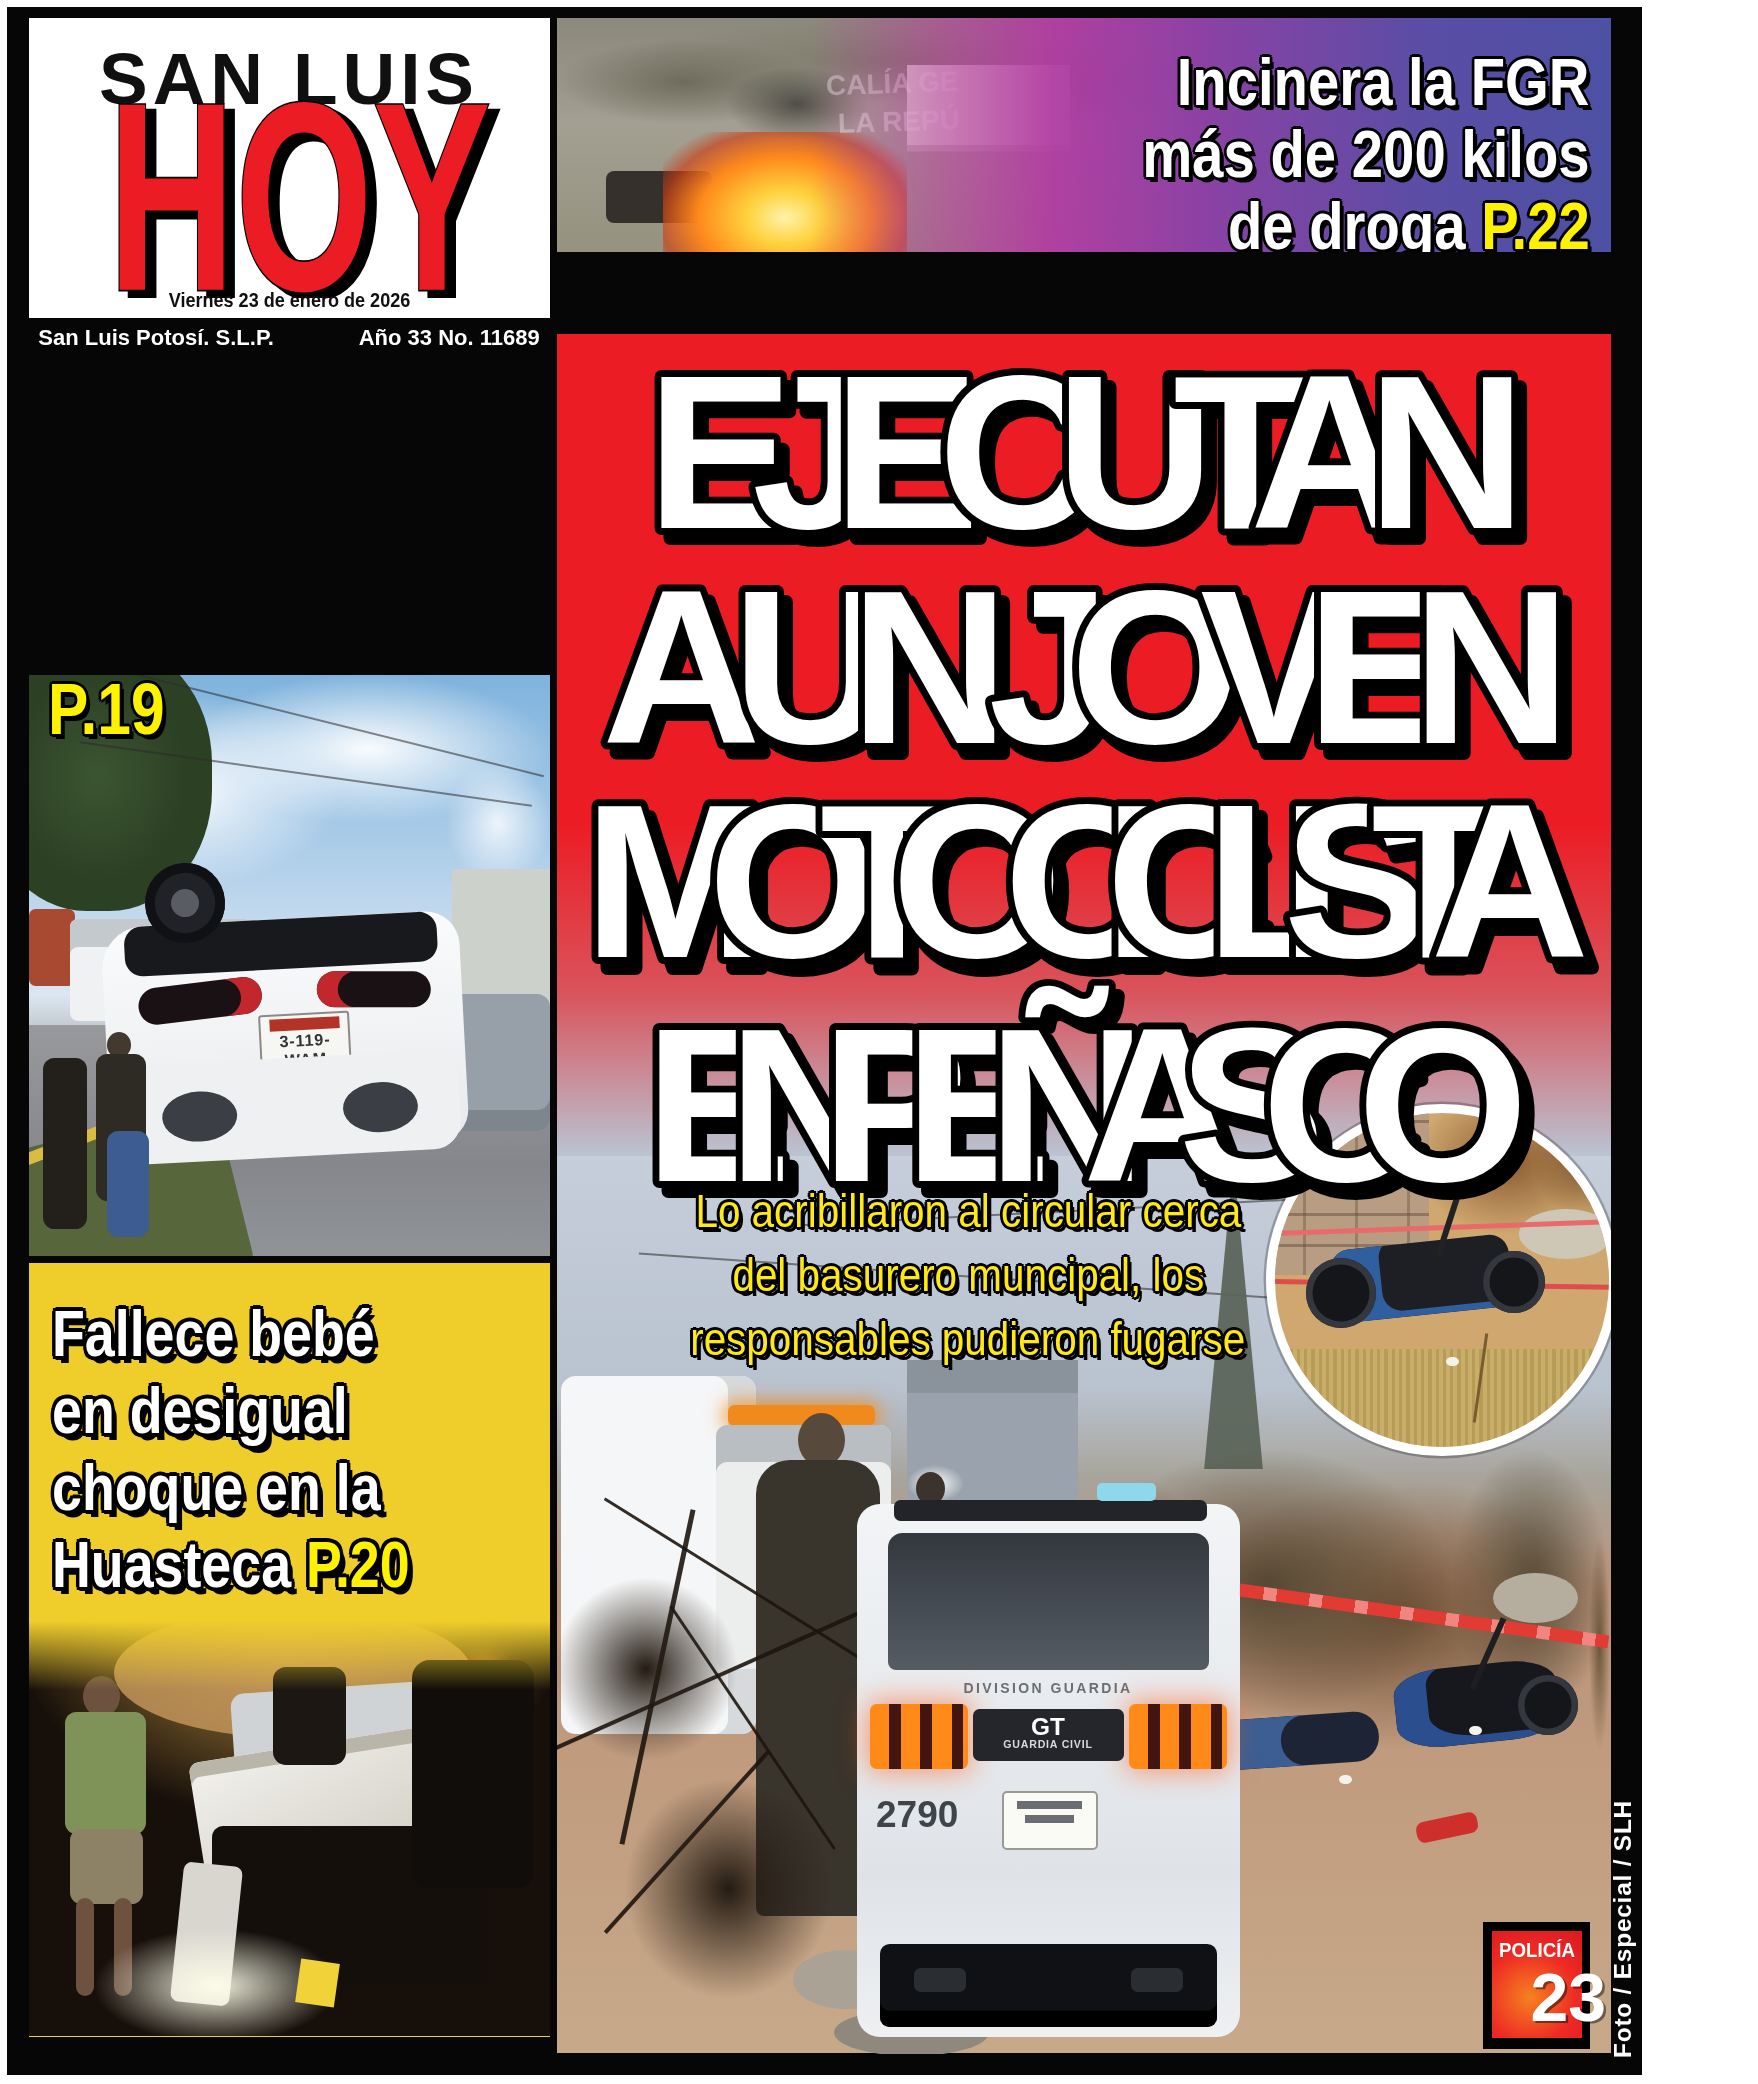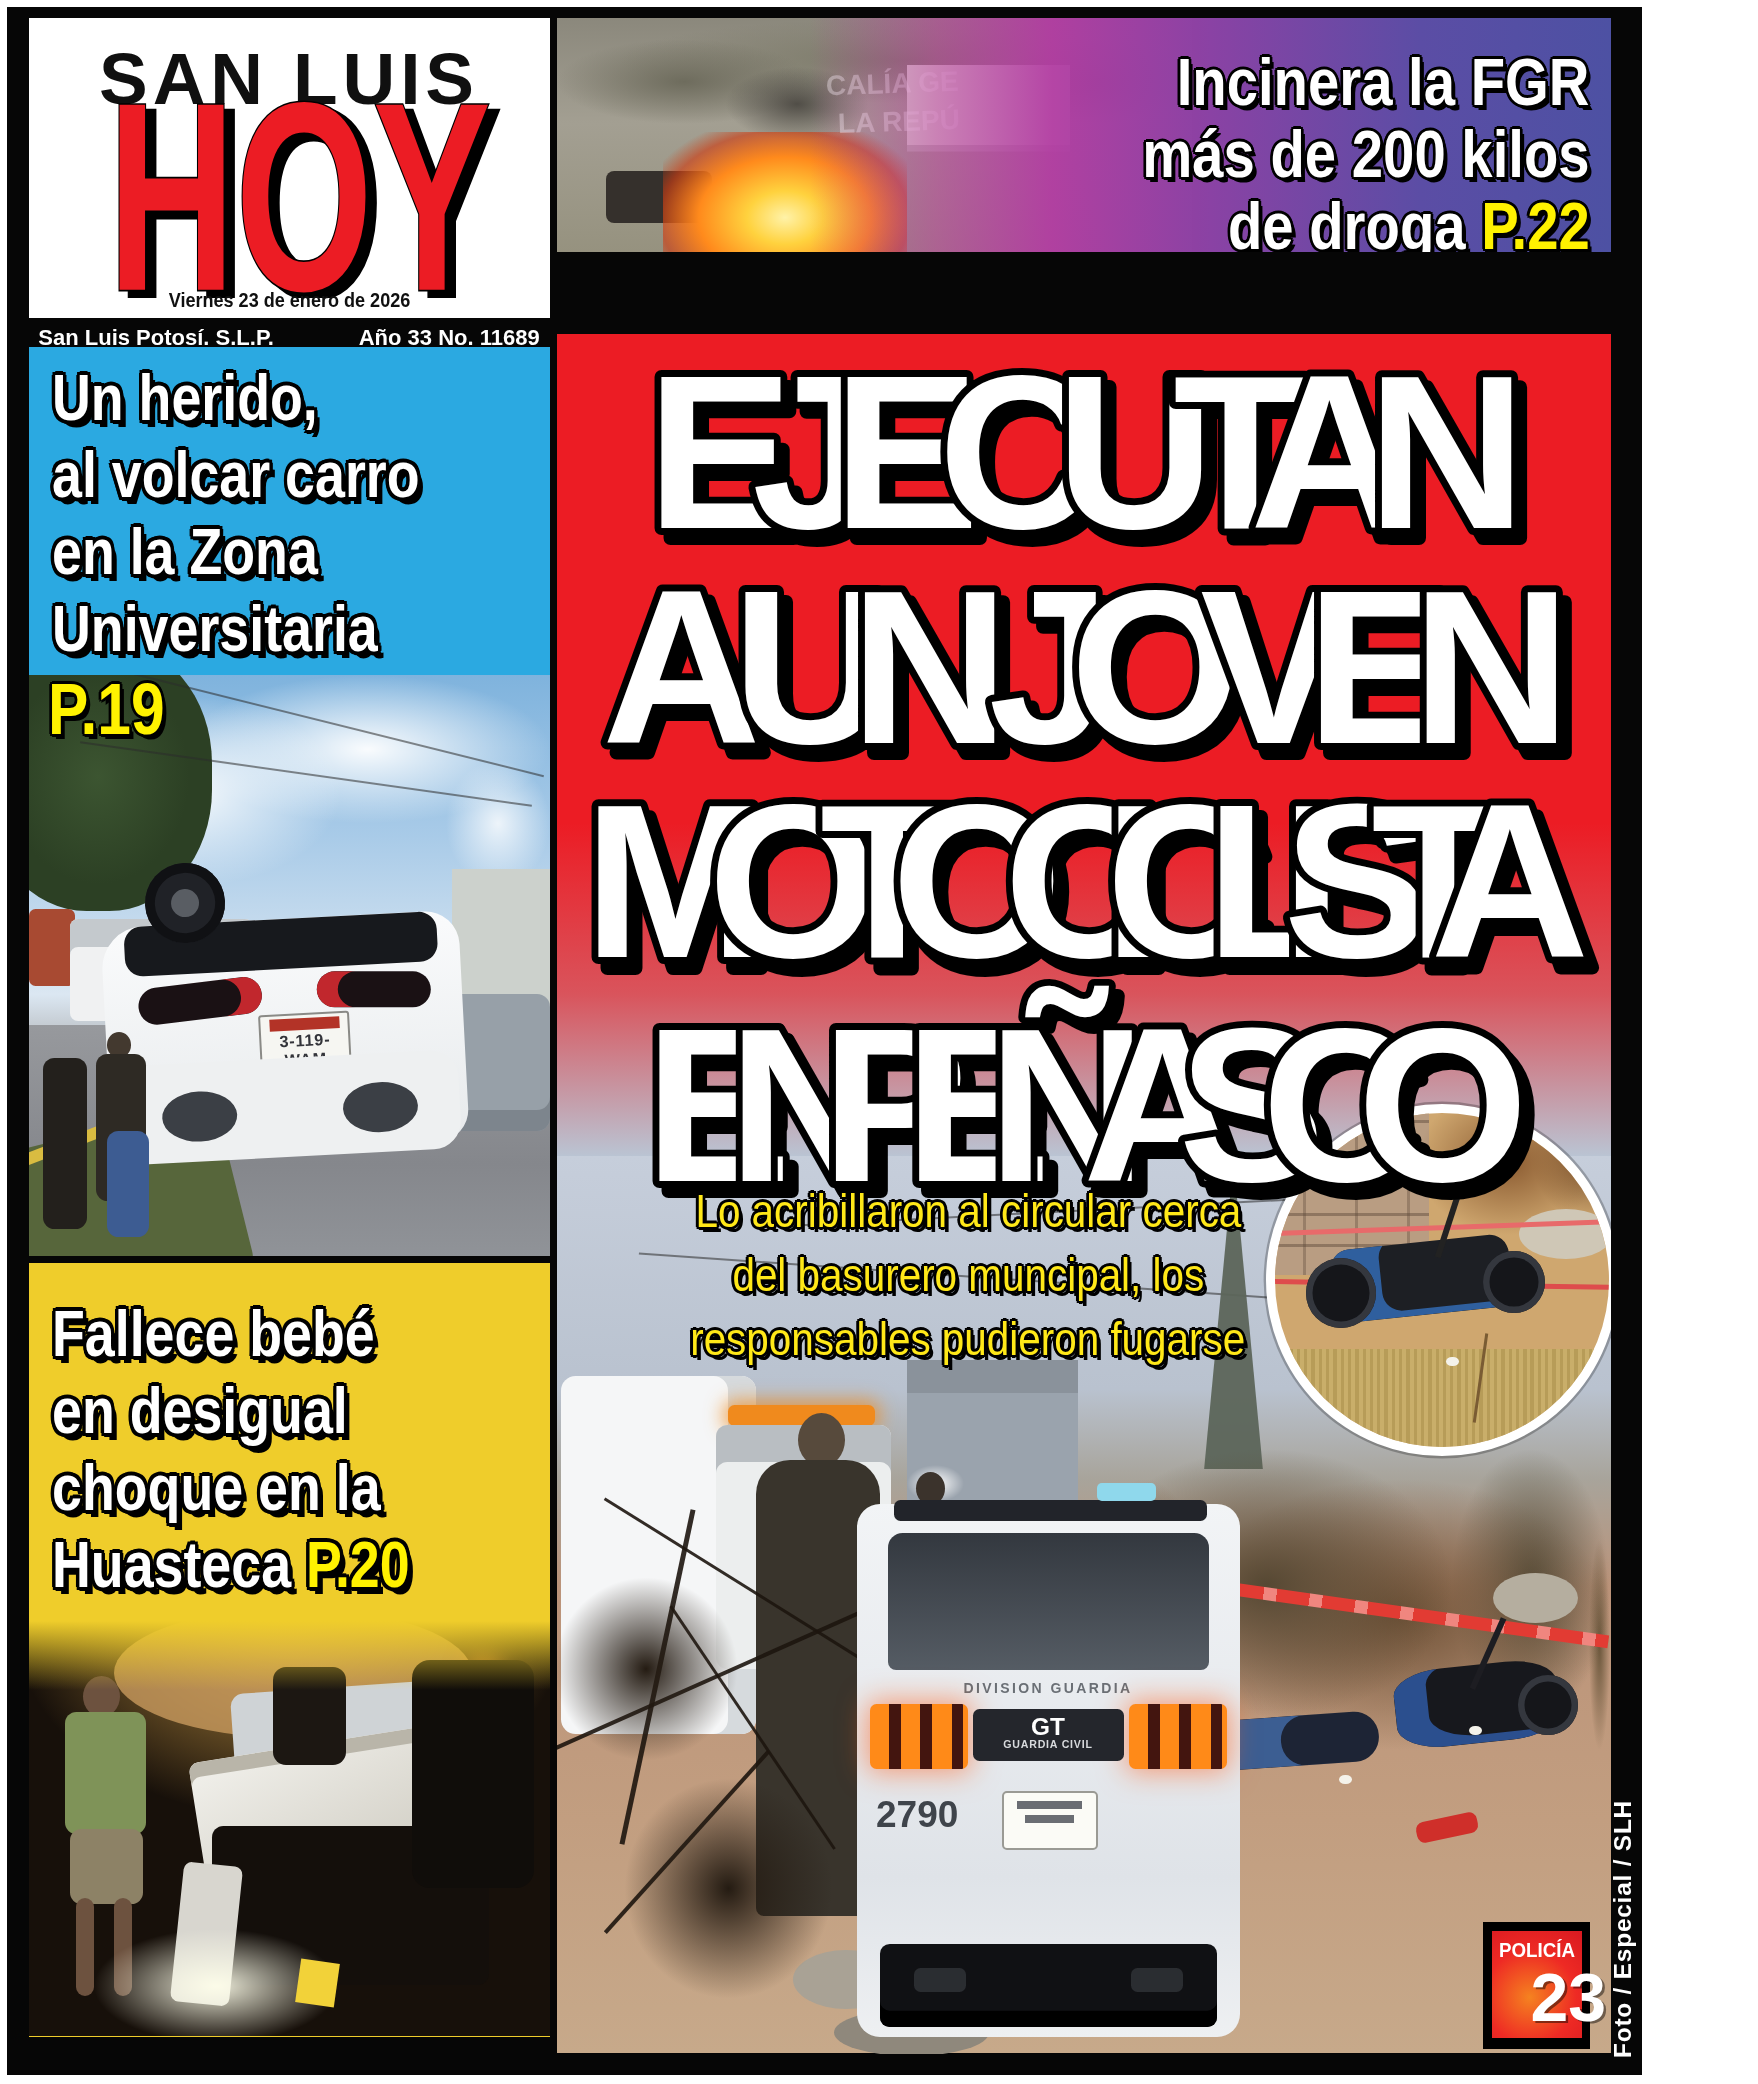--- a/index.html
+++ b/index.html
@@ -232,28 +232,20 @@
         <div class="bwm abs" style="left:281px;top:88px;">LA REPÚ</div>
       </div>
       <div class="bgrad abs"></div>
       <div class="btext abs">
         <div class="ol2"><span class="condR">Incinera la FGR</span></div>
         <div class="ol2"><span class="condR">más de 200 kilos</span></div>
         <div class="ol2"><span class="condR"><span>de droga </span><span class="pageref">P.22</span></span></div>
       </div>
     </div>
 
-    <div class="bluebox abs">
-      <div class="bluetext abs">
-        <div class="storyline ol1"><span class="condL">Un herido,</span></div>
-        <div class="storyline ol1"><span class="condL">al volcar carro</span></div>
-        <div class="storyline ol1"><span class="condL">en la Zona</span></div>
-        <div class="storyline ol1"><span class="condL">Universitaria</span></div>
-      </div>
-    </div>
     <div class="p19 abs ol2"><span class="condL">P.19</span></div>
 
     <div class="photo1 abs">
       <div class="clouds abs"></div>
       <div class="tree1 abs"></div>
       <div class="pline abs" style="left:49px;top:98px;width:456px;transform:rotate(8deg);"></div>
       <div class="pline abs" style="left:98px;top:49px;width:423px;transform:rotate(14deg);"></div>
       <div class="road1 abs"></div>
       <div class="redtruck abs"></div>
       <div class="bgtruck abs"></div>

